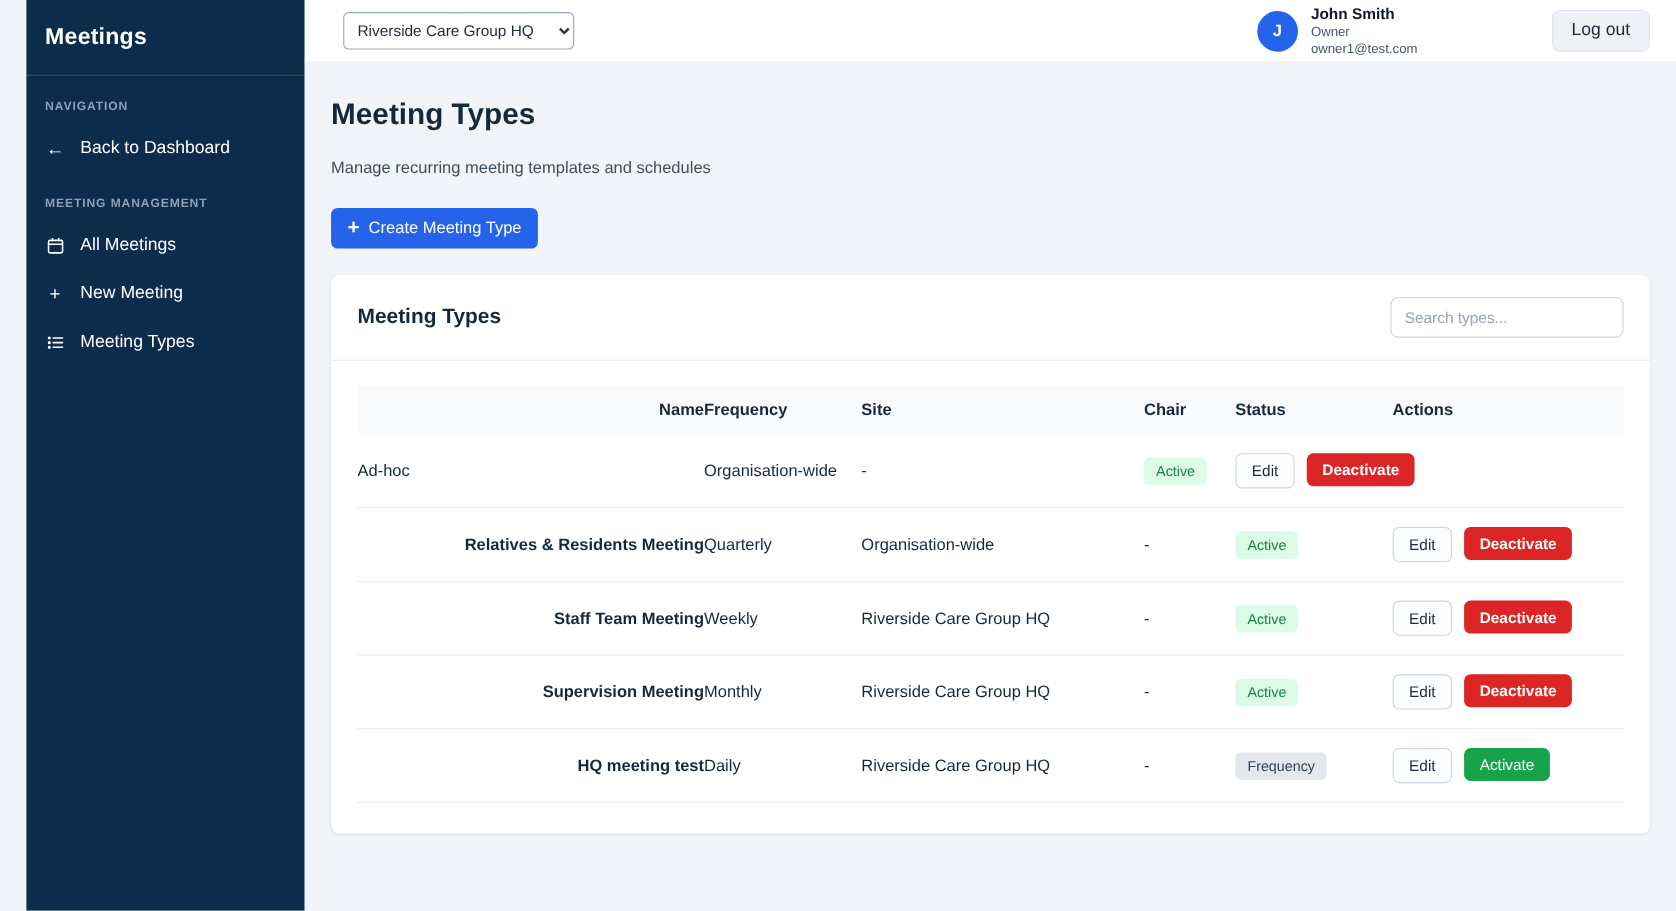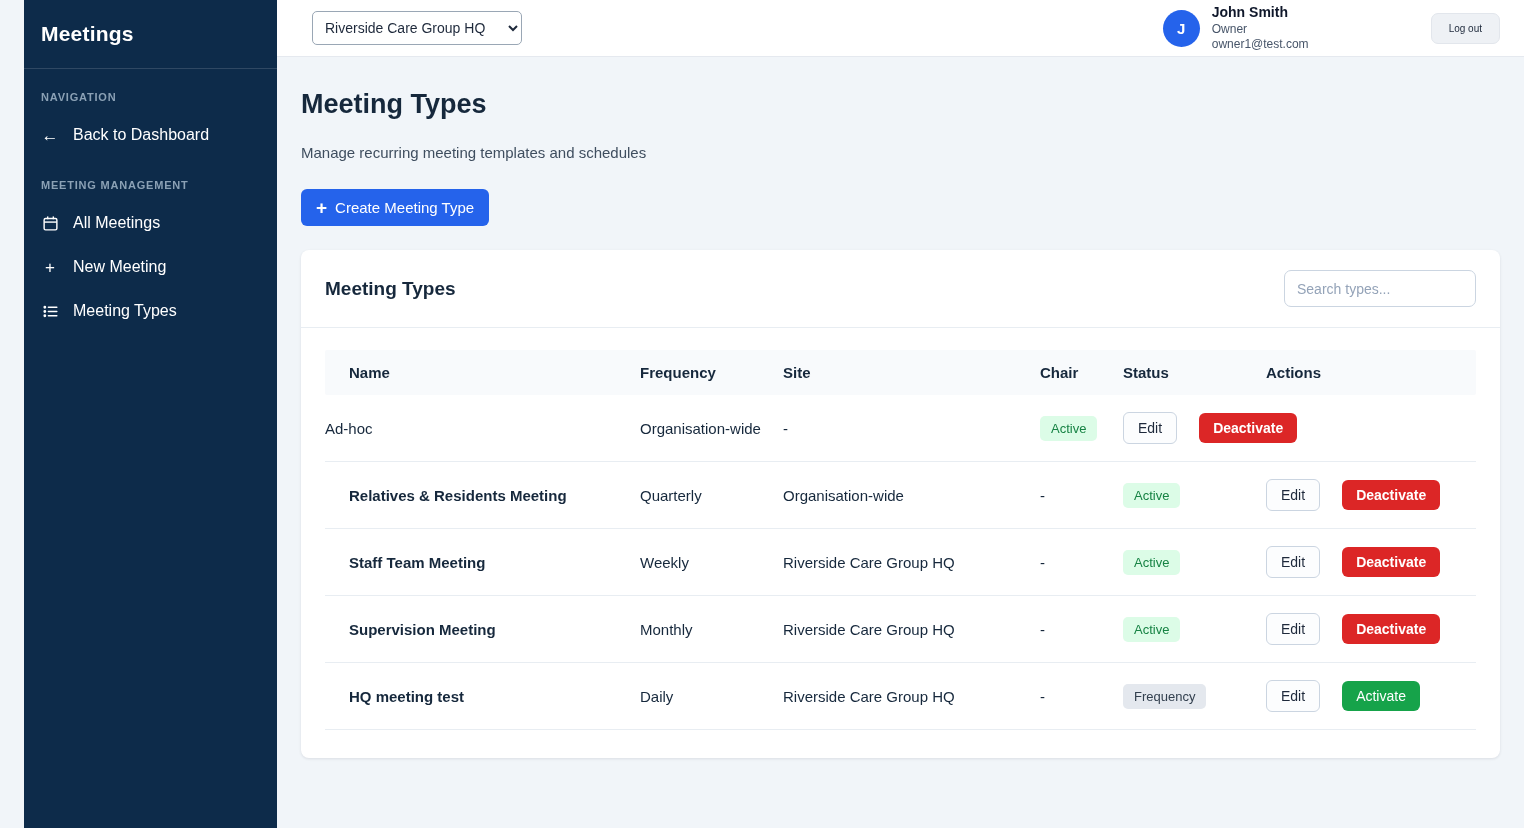--- a/index.html
+++ b/index.html
@@ -61,21 +61,21 @@
     width: 37px; height: 37px; border-radius: 50%;
     background: #2563eb; color: #fff;
     display: flex; align-items: center; justify-content: center;
     font-size: 15px; font-weight: bold;
   }
   .user-info { display: flex; flex-direction: column; line-height: 1.25; margin-right: 110px; }
   .user-name { font-size: 14px; font-weight: bold; color: #0f172a; }
   .user-role, .user-email { font-size: 12px; color: #475569; }
   .logout-btn {
     font-family: "Liberation Sans", sans-serif;
-    font-size: 10px; color: #1e293b;
+    font-size: 16px; color: #1e293b;
     background: #eef1f5; border: 1px solid #e2e6ec; border-radius: 7px;
     padding: 9px 17px; cursor: pointer;
   }
 
   
   .main { flex: 1; background: #f1f5f9; padding: 24px; overflow: hidden; }
   .page-title { font-size: 27px; font-weight: bold; color: #16283c; margin-top: 8px; }
   .page-subtitle { font-size: 15px; color: #3f4e5f; margin-top: 24px; }
   .create-btn {
     margin-top: 28px;
@@ -91,50 +91,50 @@
     margin-top: 24px; background: #ffffff; border-radius: 8px;
     box-shadow: 0 1px 3px rgba(15,23,42,0.10);
     overflow: hidden;
   }
   .card-header {
     display: flex; align-items: center; justify-content: space-between;
     padding: 20px 24px; border-bottom: 1px solid #e8edf2;
   }
   .card-title { font-size: 19px; font-weight: bold; color: #16283c; }
   .search-input {
-    width: 192px; height: 37px;
+    width: 212px; height: 37px;
     font-family: "Liberation Sans", sans-serif; font-size: 14px;
     border: 1px solid #cbd5e1; border-radius: 7px;
     padding: 0 12px; color: #1e293b;
   }
   .search-input::placeholder { color: #94a3b8; }
 
   .table-wrap { padding: 22px 24px 28px 24px; }
   .trow {
     display: grid;
     grid-template-columns: 315px 143px 257px 83px 143px 1fr;
     align-items: center;
   }
   .thead {
     background: #f8fafc; border-radius: 2px;
   }
   .thead .cell { font-weight: bold; font-size: 15px; color: #16283c; padding: 14px 0 14px 0; }
   .cell { font-size: 15px; color: #16283c; padding: 0; }
-  .cell.first { padding-left: 24px; }
+  .cell.first { padding-left: 24px; text-align: right; }
   .tbody-row { border-bottom: 1px solid #e8edf2; height: 67px; }
   .name-cell { font-weight: bold; }
 
   .badge {
     display: inline-block; font-size: 13px; border-radius: 5px;
     padding: 5px 11px;
   }
   .badge-active { background: #dcfce7; color: #178344; }
   .badge-inactive { background: #e4e8ee; color: #33404f; }
 
-  .actions-cell { display: flex; gap: 22px; align-items: center; }
+  .actions-cell { display: flex; gap: 11px; align-items: flex-start; }
   .btn {
     font-family: "Liberation Sans", sans-serif; font-size: 14px;
     border-radius: 6px; padding: 8px 14px; cursor: pointer; line-height: 1;
   }
   .btn-edit { background: #fcfdfe; color: #1e293b; border: 1px solid #cbd5e1; }
   .btn-danger { background: #dc2626; color: #ffffff; border: none; font-weight: bold; }
   .btn-success { background: #16a34a; color: #ffffff; border: none; }
 </style>
 </head>
 <body>

